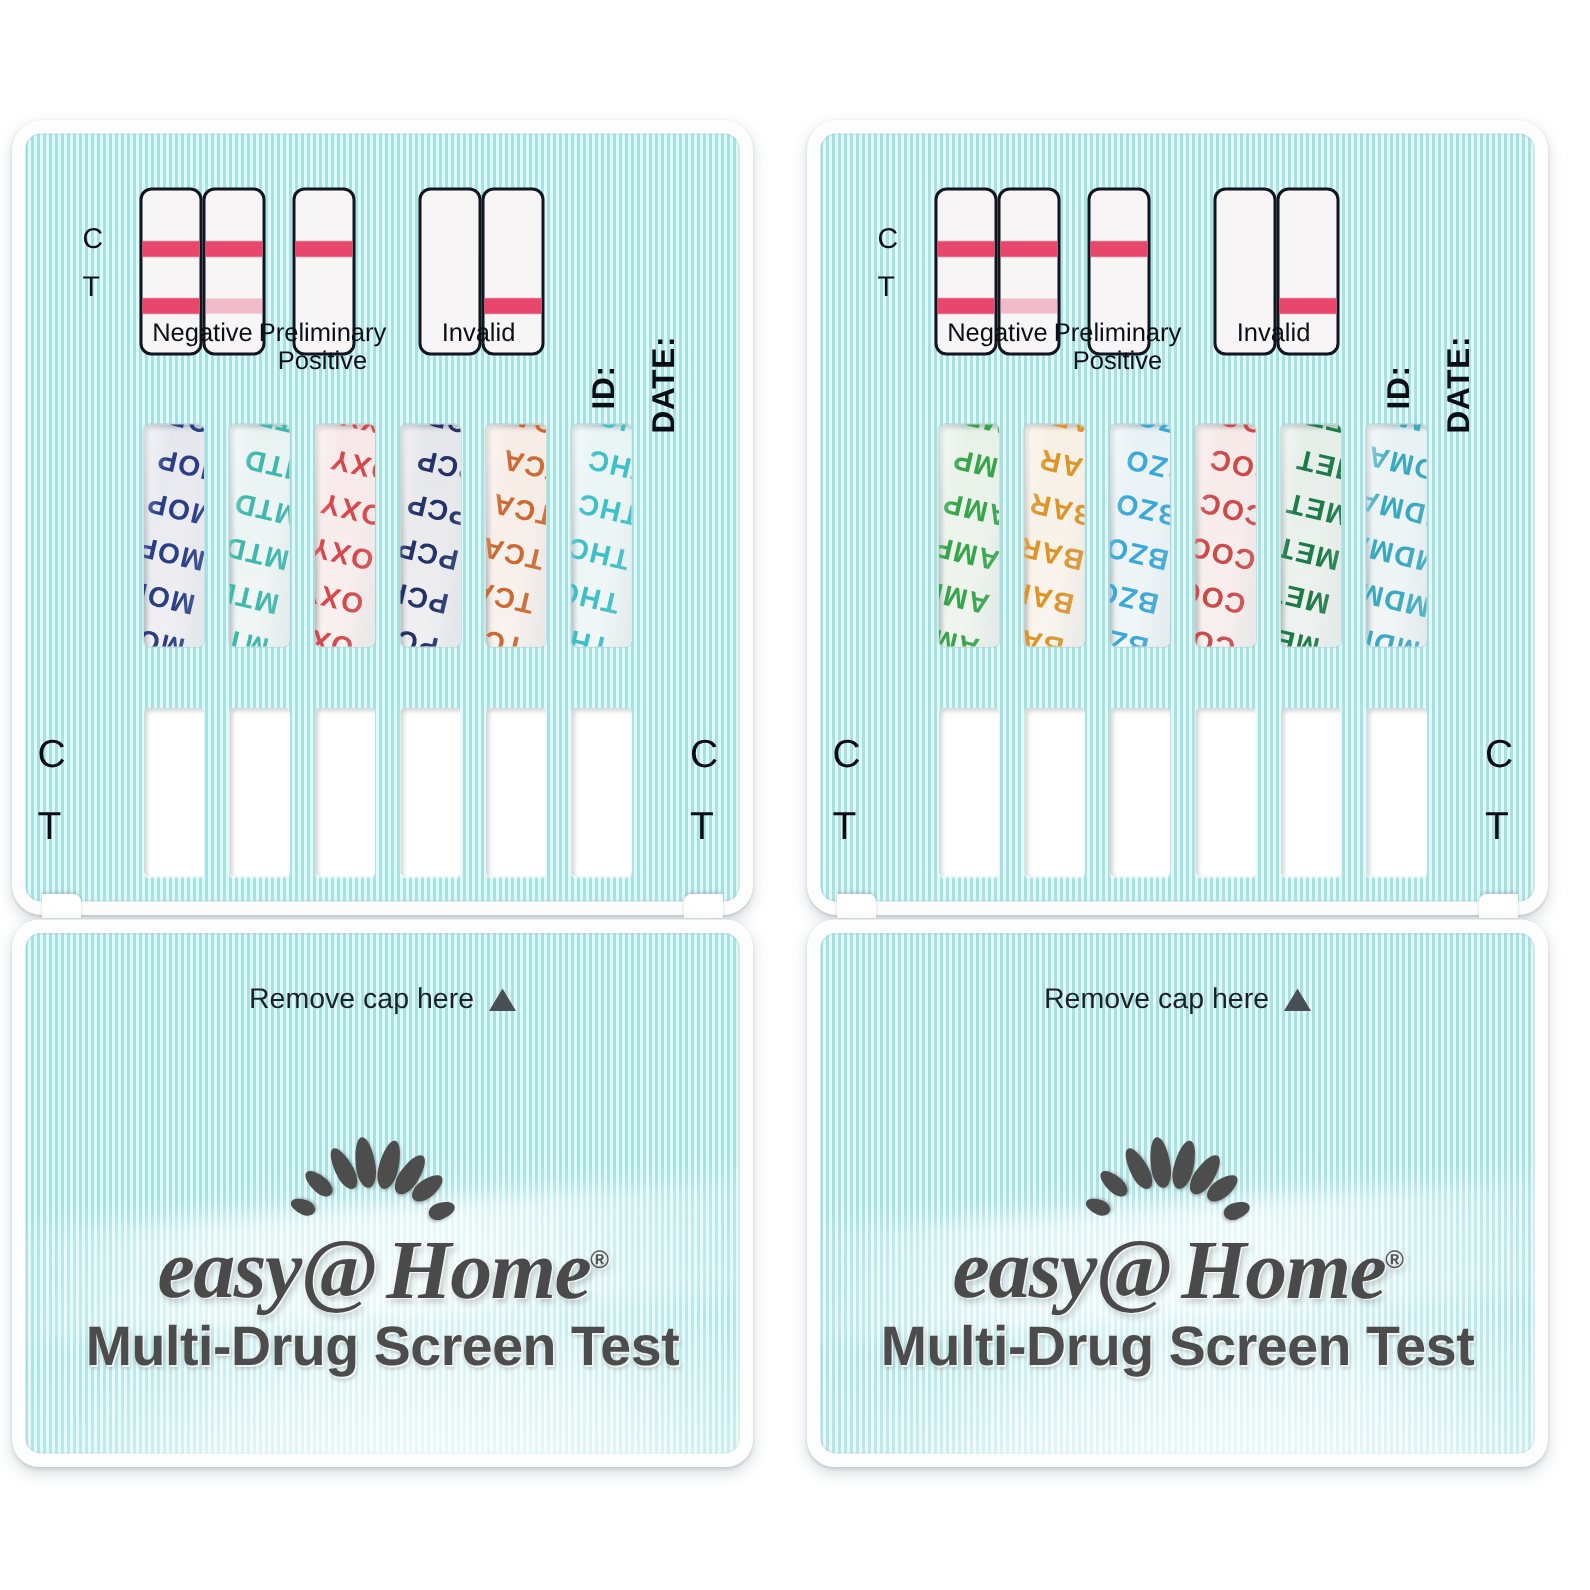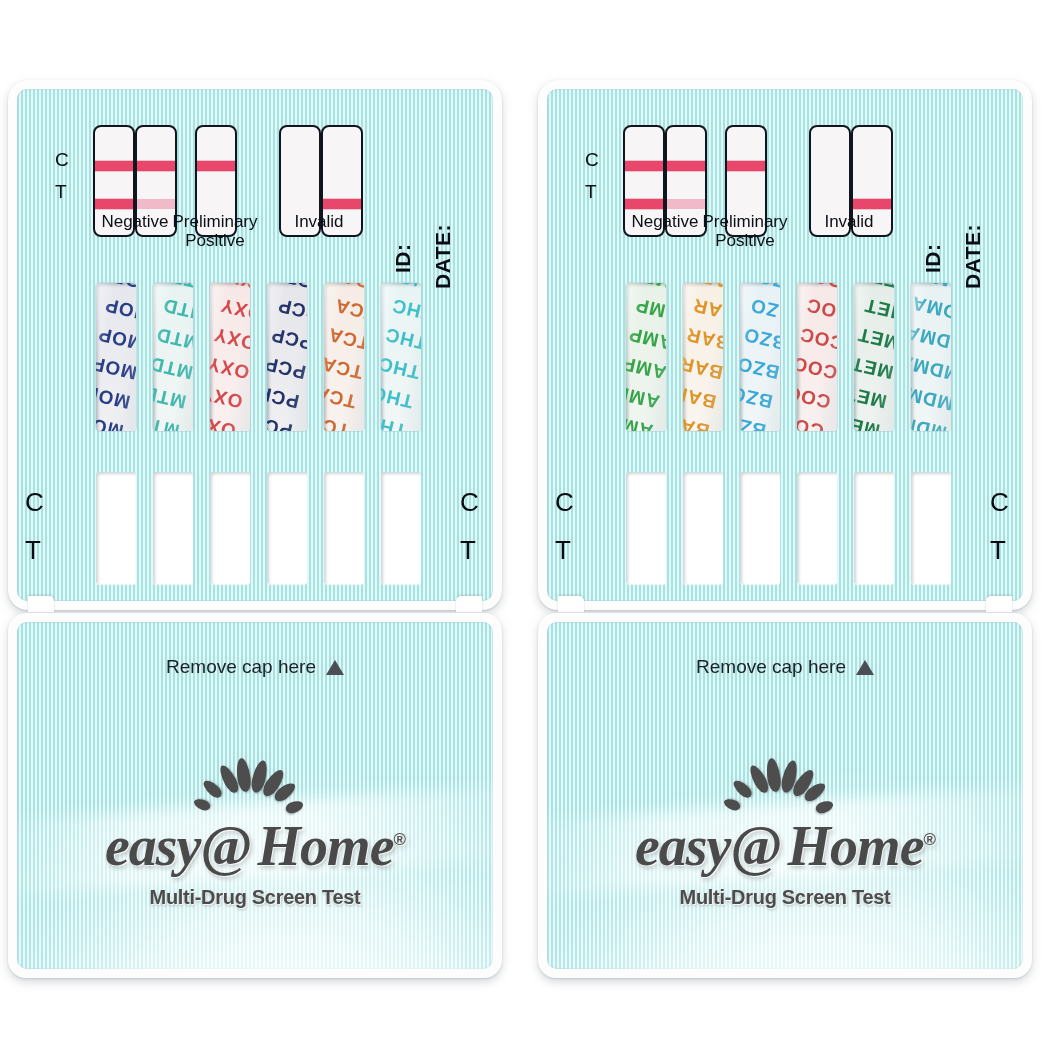--- a/index.html
+++ b/index.html
@@ -171,26 +171,26 @@
   }
   .reg{
     font-size:17px;
     vertical-align:super;
     font-style:normal;
     font-family:"Liberation Sans", sans-serif;
     color:#555;
   }
   .tagline{
     font-family:"Liberation Sans", sans-serif;
-    font-size:20px;
+    font-size:37px;
     font-weight:700;
     color:#4c4c4c;
     letter-spacing:-.3px;
     text-shadow:1px 1px 0 rgba(255,255,255,.8), 1px 2px 3px rgba(90,95,100,.40);
-    margin-top:10px;
+    margin-top:0;
   }
   .burst{position:absolute;width:120px;height:58px;}
   .burst span{
     position:absolute;
     background:#4d4d4d;
     border-radius:50% 50% 50% 50% / 60% 60% 40% 40%;
     box-shadow:1px 1px 2px rgba(90,95,100,.4);
   }
 
   .removecap{

